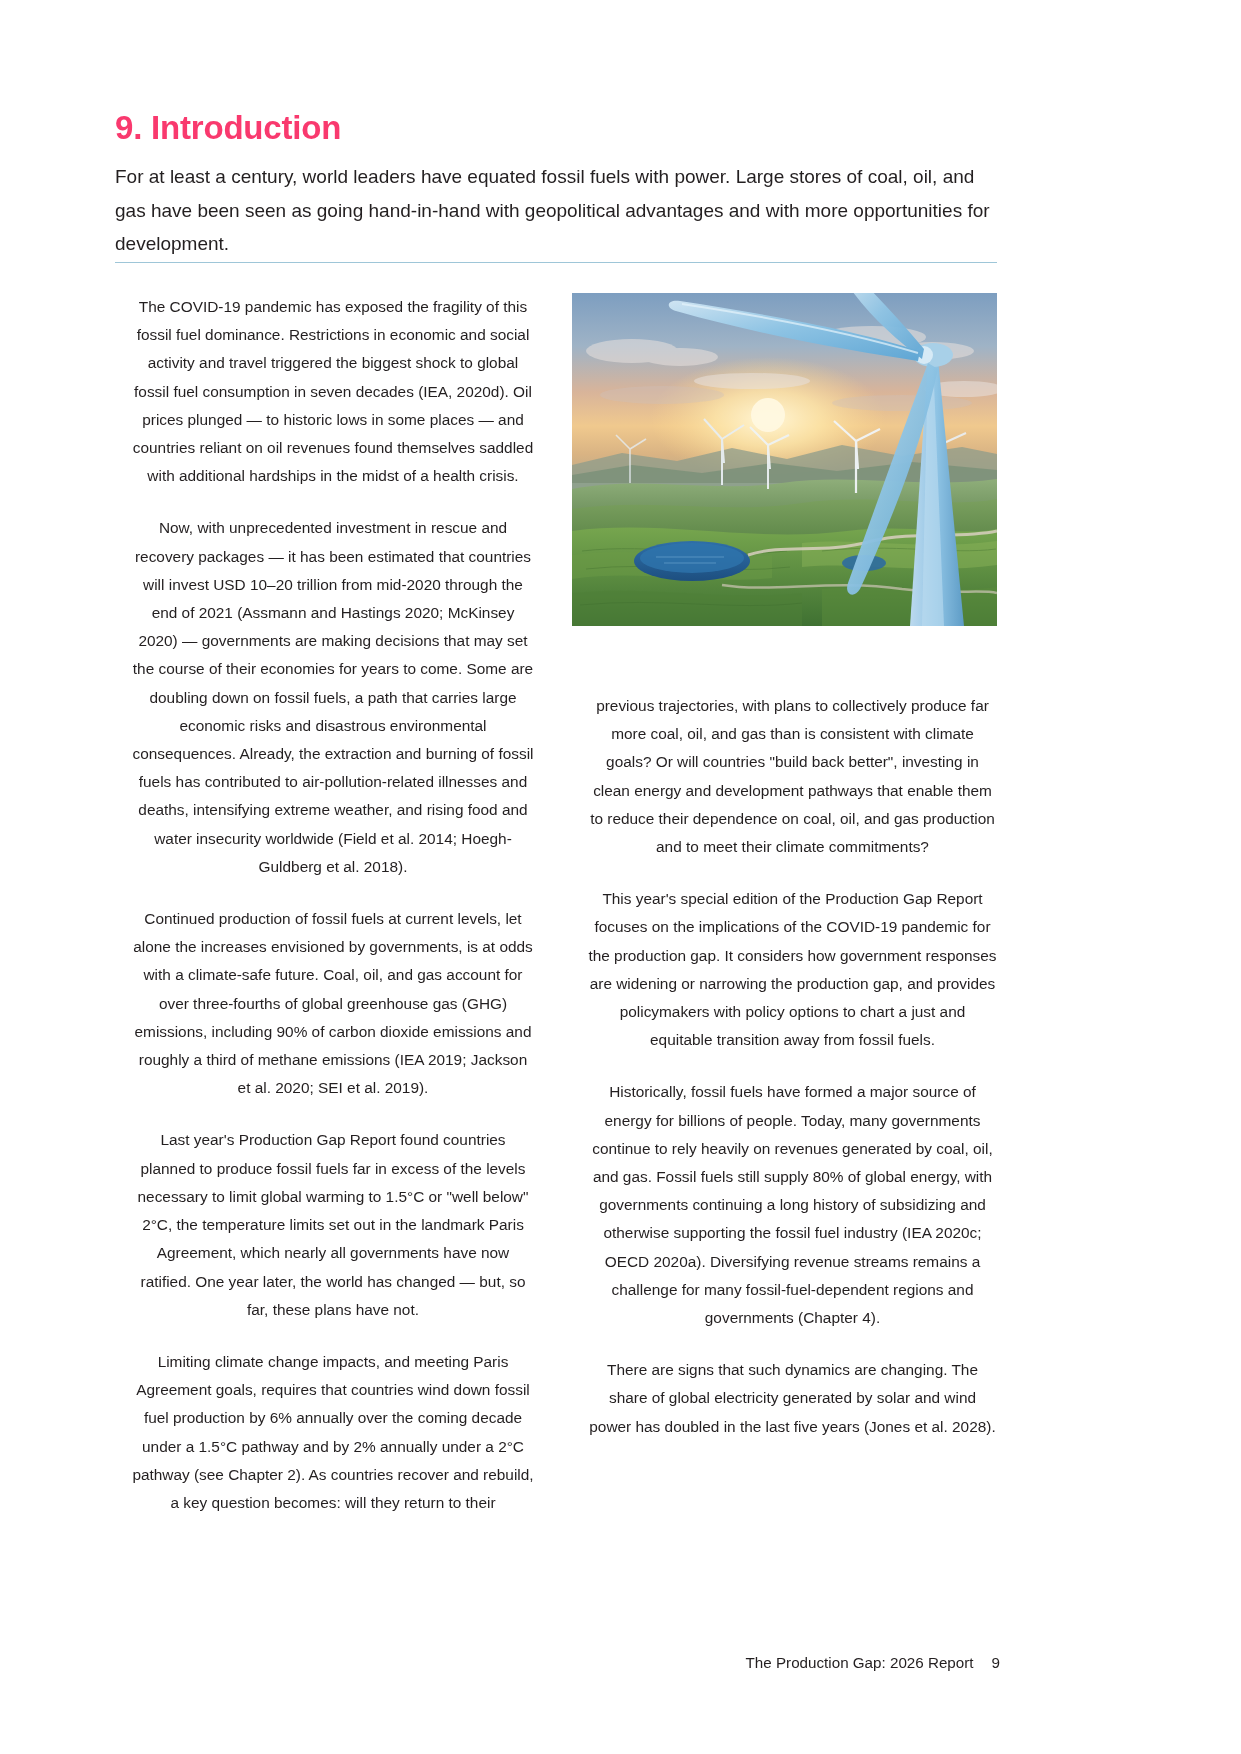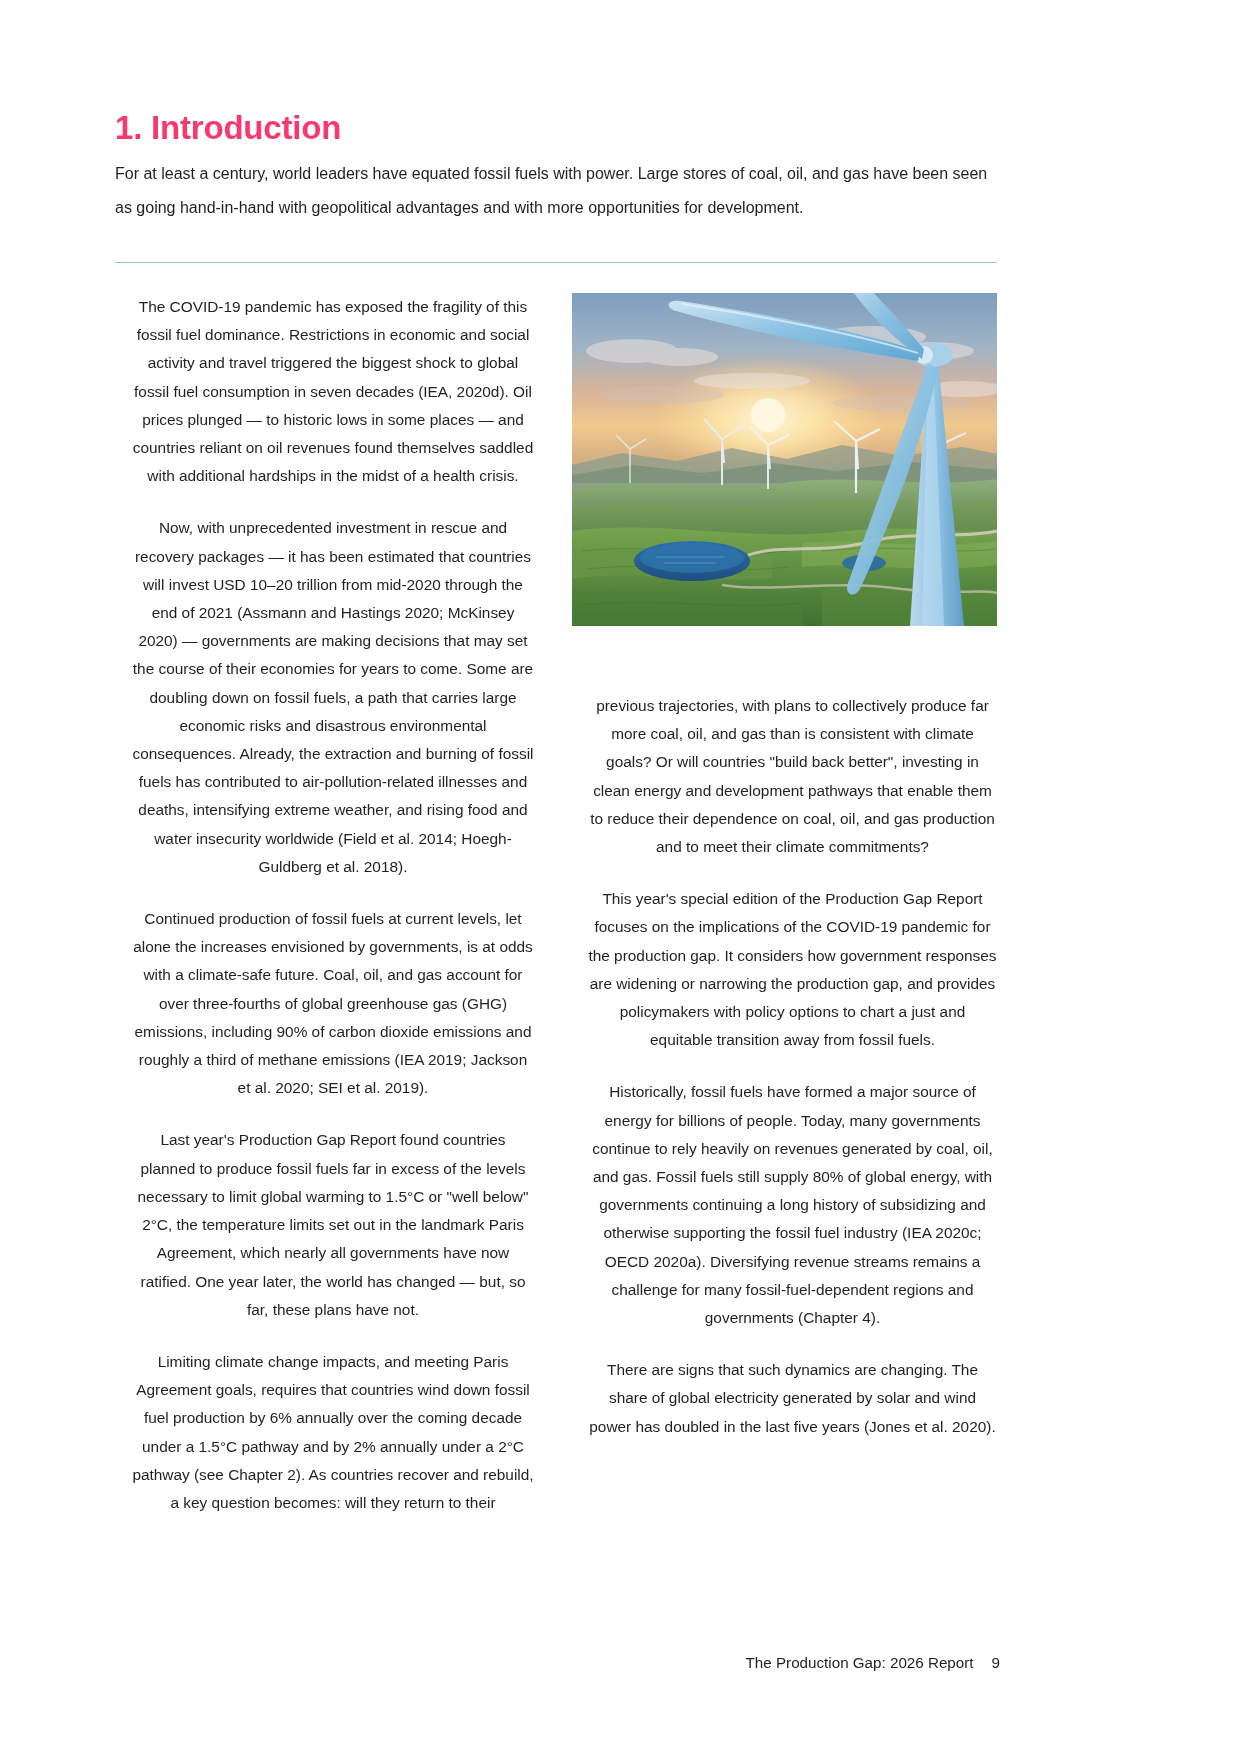--- a/index.html
+++ b/index.html
@@ -36,21 +36,21 @@
     line-height: 1.1;
     white-space: nowrap;
   }
 
   
   .lead {
     position: absolute;
     left: 115px;
     top: 141px;
     width: 880px;
-    font-size: 16px;
+    font-size: 19px;
     line-height: 33.5px;
     color: #231f20;
     text-align: left;
   }
 
   
   .divider {
     position: absolute;
     left: 115px;
     top: 262px;
@@ -118,21 +118,21 @@
   .footer .page-num {
     display: inline-block;
     margin-left: 18px;
   }
 </style>
 </head>
 <body>
 
 <div class="page">
 
-  <h1 class="chapter-heading">1. Introduction</h1>
+  <h1 class="chapter-heading">9. Introduction</h1>
 
   <p class="lead">For at least a century, world leaders have equated fossil fuels with power. Large stores of coal, oil, and gas have been seen as going hand-in-hand with geopolitical advantages and with more opportunities for development.</p>
 
   <div class="divider"></div>
 
   <div class="photo">
     <svg width="425" height="333" viewBox="0 0 425 333">
       <defs>
         <linearGradient id="sky" x1="0" y1="0" x2="0" y2="1">
           <stop offset="0%" stop-color="#7d9ec0"></stop>
@@ -281,20 +281,20 @@
     <p>Now, with unprecedented investment in rescue and recovery packages — it has been estimated that countries will invest USD 10–20 trillion from mid-2020 through the end of 2021 (Assmann and Hastings 2020; McKinsey 2020) — governments are making decisions that may set the course of their economies for years to come. Some are doubling down on fossil fuels, a path that carries large economic risks and disastrous environmental consequences. Already, the extraction and burning of fossil fuels has contributed to air-pollution-related illnesses and deaths, intensifying extreme weather, and rising food and water insecurity worldwide (Field et al. 2014; Hoegh-Guldberg et al. 2018).</p>
     <p>Continued production of fossil fuels at current levels, let alone the increases envisioned by governments, is at odds with a climate-safe future. Coal, oil, and gas account for over three-fourths of global greenhouse gas (GHG) emissions, including 90% of carbon dioxide emissions and roughly a third of methane emissions (IEA 2019; Jackson et al. 2020; SEI et al. 2019).</p>
     <p>Last year's Production Gap Report found countries planned to produce fossil fuels far in excess of the levels necessary to limit global warming to 1.5°C or "well below" 2°C, the temperature limits set out in the landmark Paris Agreement, which nearly all governments have now ratified. One year later, the world has changed — but, so far, these plans have not.</p>
     <p>Limiting climate change impacts, and meeting Paris Agreement goals, requires that countries wind down fossil fuel production by 6% annually over the coming decade under a 1.5°C pathway and by 2% annually under a 2°C pathway (see Chapter 2). As countries recover and rebuild, a key question becomes: will they return to their</p>
   </div>
 
   <div class="col col-right">
     <p>previous trajectories, with plans to collectively produce far more coal, oil, and gas than is consistent with climate goals? Or will countries "build back better", investing in clean energy and development pathways that enable them to reduce their dependence on coal, oil, and gas production and to meet their climate commitments?</p>
     <p>This year's special edition of the Production Gap Report focuses on the implications of the COVID-19 pandemic for the production gap. It considers how government responses are widening or narrowing the production gap, and provides policymakers with policy options to chart a just and equitable transition away from fossil fuels.</p>
     <p>Historically, fossil fuels have formed a major source of energy for billions of people. Today, many governments continue to rely heavily on revenues generated by coal, oil, and gas. Fossil fuels still supply 80% of global energy, with governments continuing a long history of subsidizing and otherwise supporting the fossil fuel industry (IEA 2020c; OECD 2020a). Diversifying revenue streams remains a challenge for many fossil-fuel-dependent regions and governments (Chapter 4).</p>
-    <p>There are signs that such dynamics are changing. The share of global electricity generated by solar and wind power has doubled in the last five years (Jones et al. 2020).</p>
+    <p>There are signs that such dynamics are changing. The share of global electricity generated by solar and wind power has doubled in the last five years (Jones et al. 2028).</p>
   </div>
 
   <div class="footer">
     <span>The Production Gap: 2026 Report</span><span class="page-num">9</span>
   </div>
 
 </div>
 
 </body></html>

